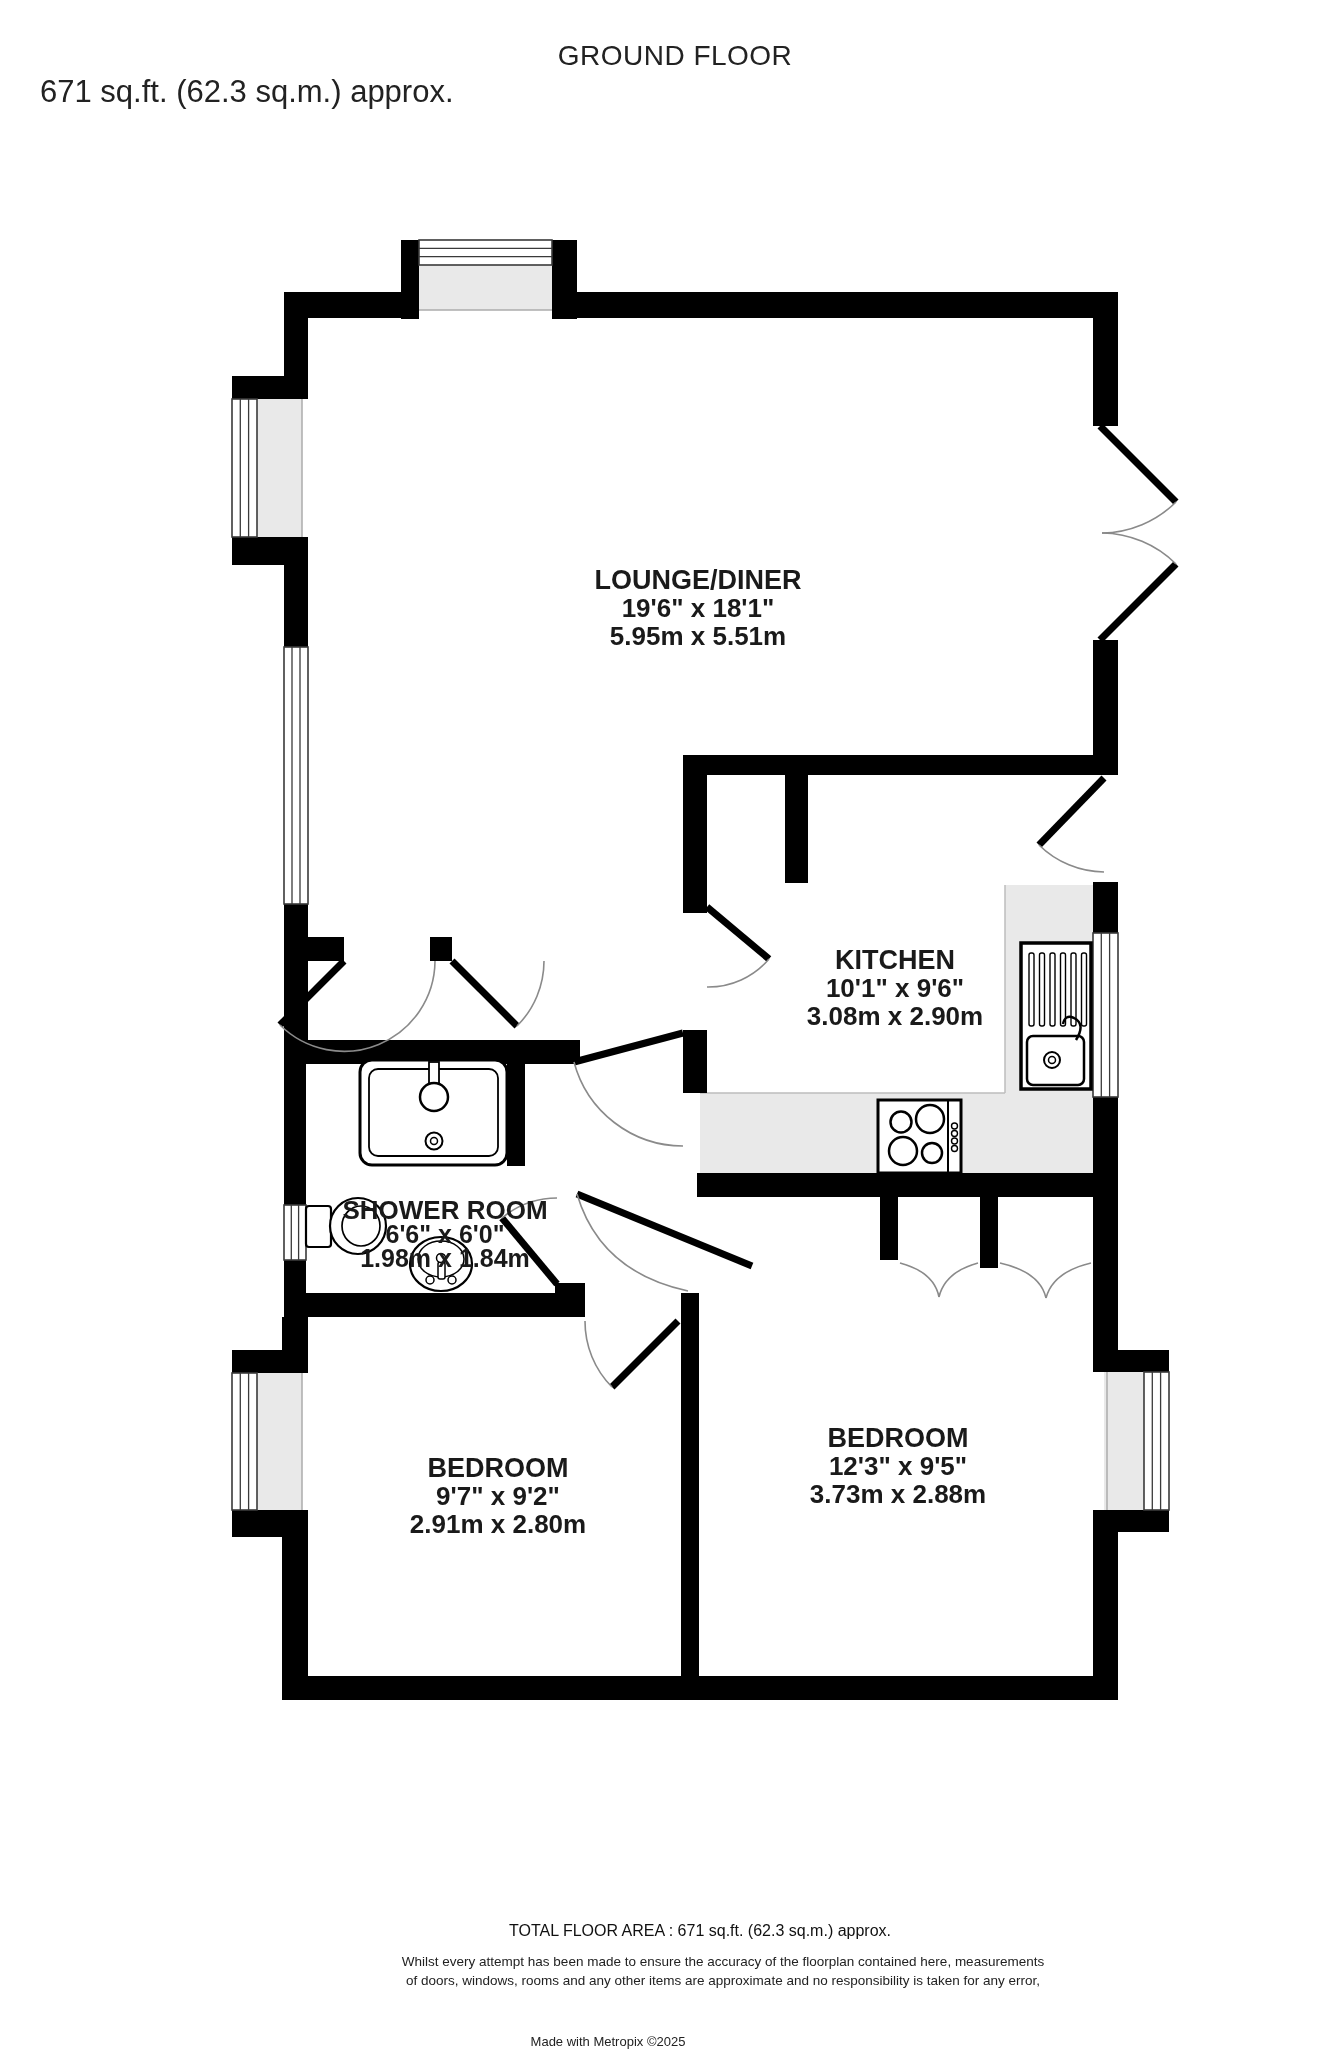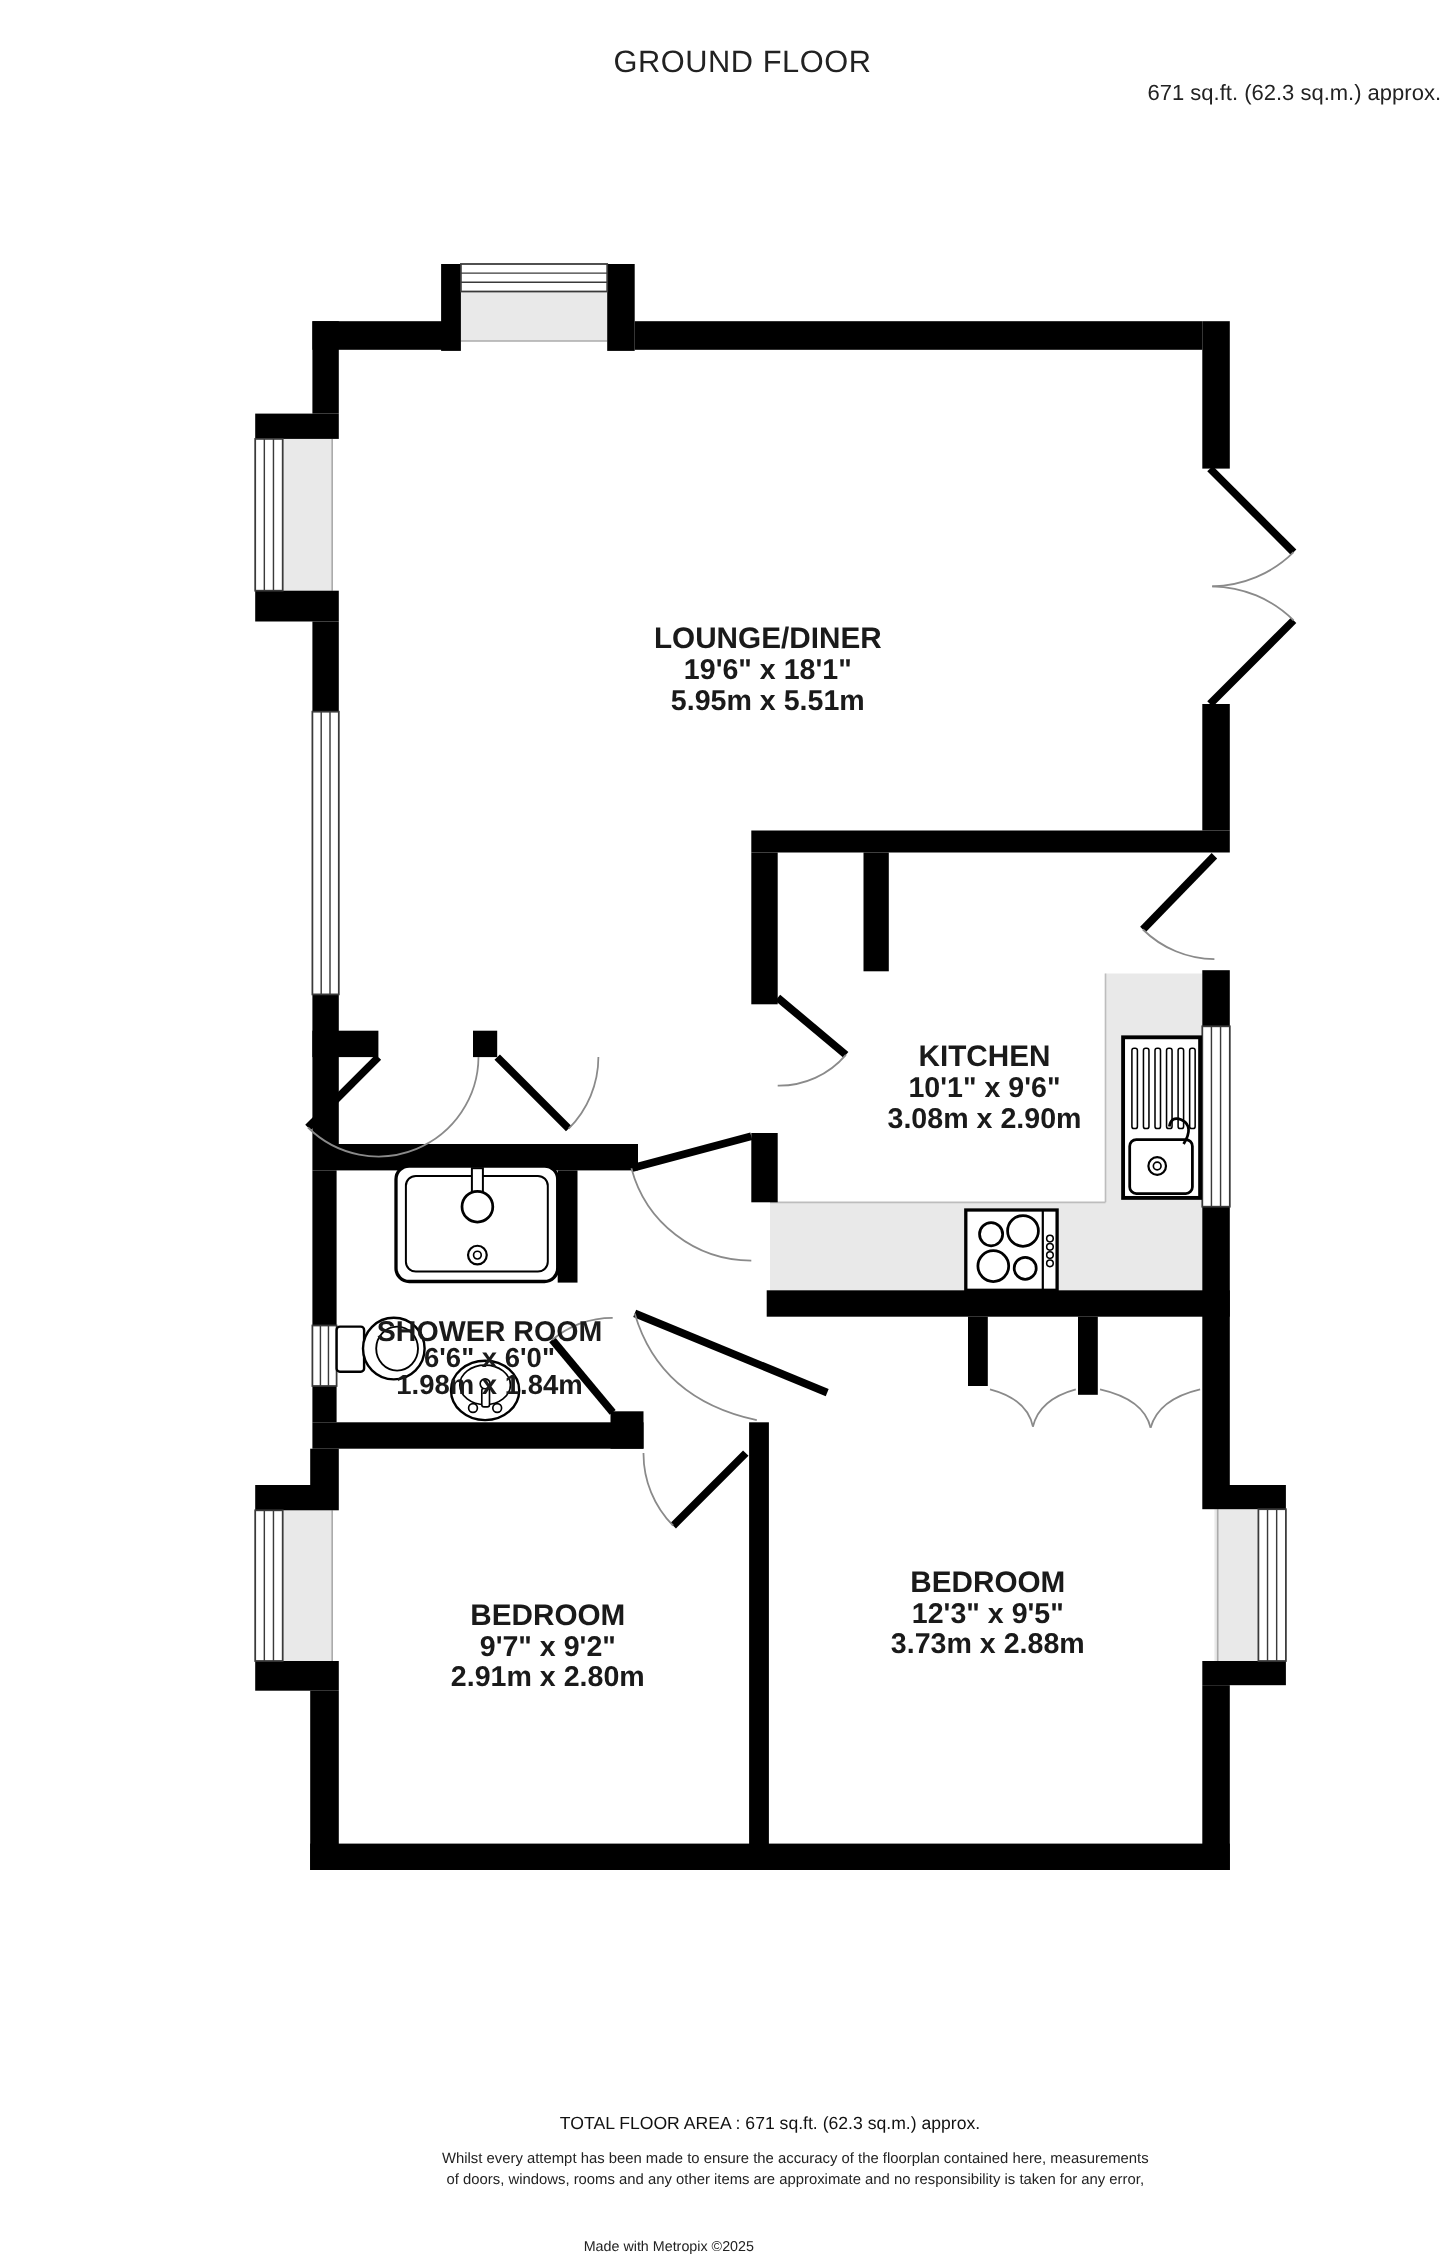--- a/index.html
+++ b/index.html
@@ -1,21 +1,21 @@
 <!DOCTYPE html>
 <html><head>
 <meta charset="utf-8">
 <style>
   html,body{margin:0;padding:0;background:#fff;}
   .page{position:relative;width:1320px;height:2054px;background:#ffffff;overflow:hidden;
         font-family:"Liberation Sans",sans-serif;color:#1a1a1a;margin-left:40px;}
   .title-line1{position:absolute;top:40px;left:0;width:1270px;text-align:center;
         font-size:28px;letter-spacing:.5px;color:#222;}
-  .title-line2{position:absolute;top:74px;left:0;width:1270px;text-align:right;
-        font-size:20px;color:#222;}
+  .title-line2{position:absolute;top:74px;left:0;width:1270px;text-align:left;
+        font-size:31px;color:#222;}
   .plan-svg{position:absolute;left:0;top:0;}
   .wall{fill:#000;}
   .leaf{stroke:#000;stroke-width:7;}
   .arc{fill:none;stroke:#8a8a8a;stroke-width:1.6;}
   .winband{fill:#fff;stroke:#3a3a3a;stroke-width:1.6;}
   .winline{stroke:#3a3a3a;stroke-width:1.3;}
   .bayfill{fill:#e9e9e9;}
   .sill{stroke:#ababab;stroke-width:1.5;}
   .counter{fill:#e9e9e9;}
   .cedge{stroke:#bdbdbd;stroke-width:1.5;}

